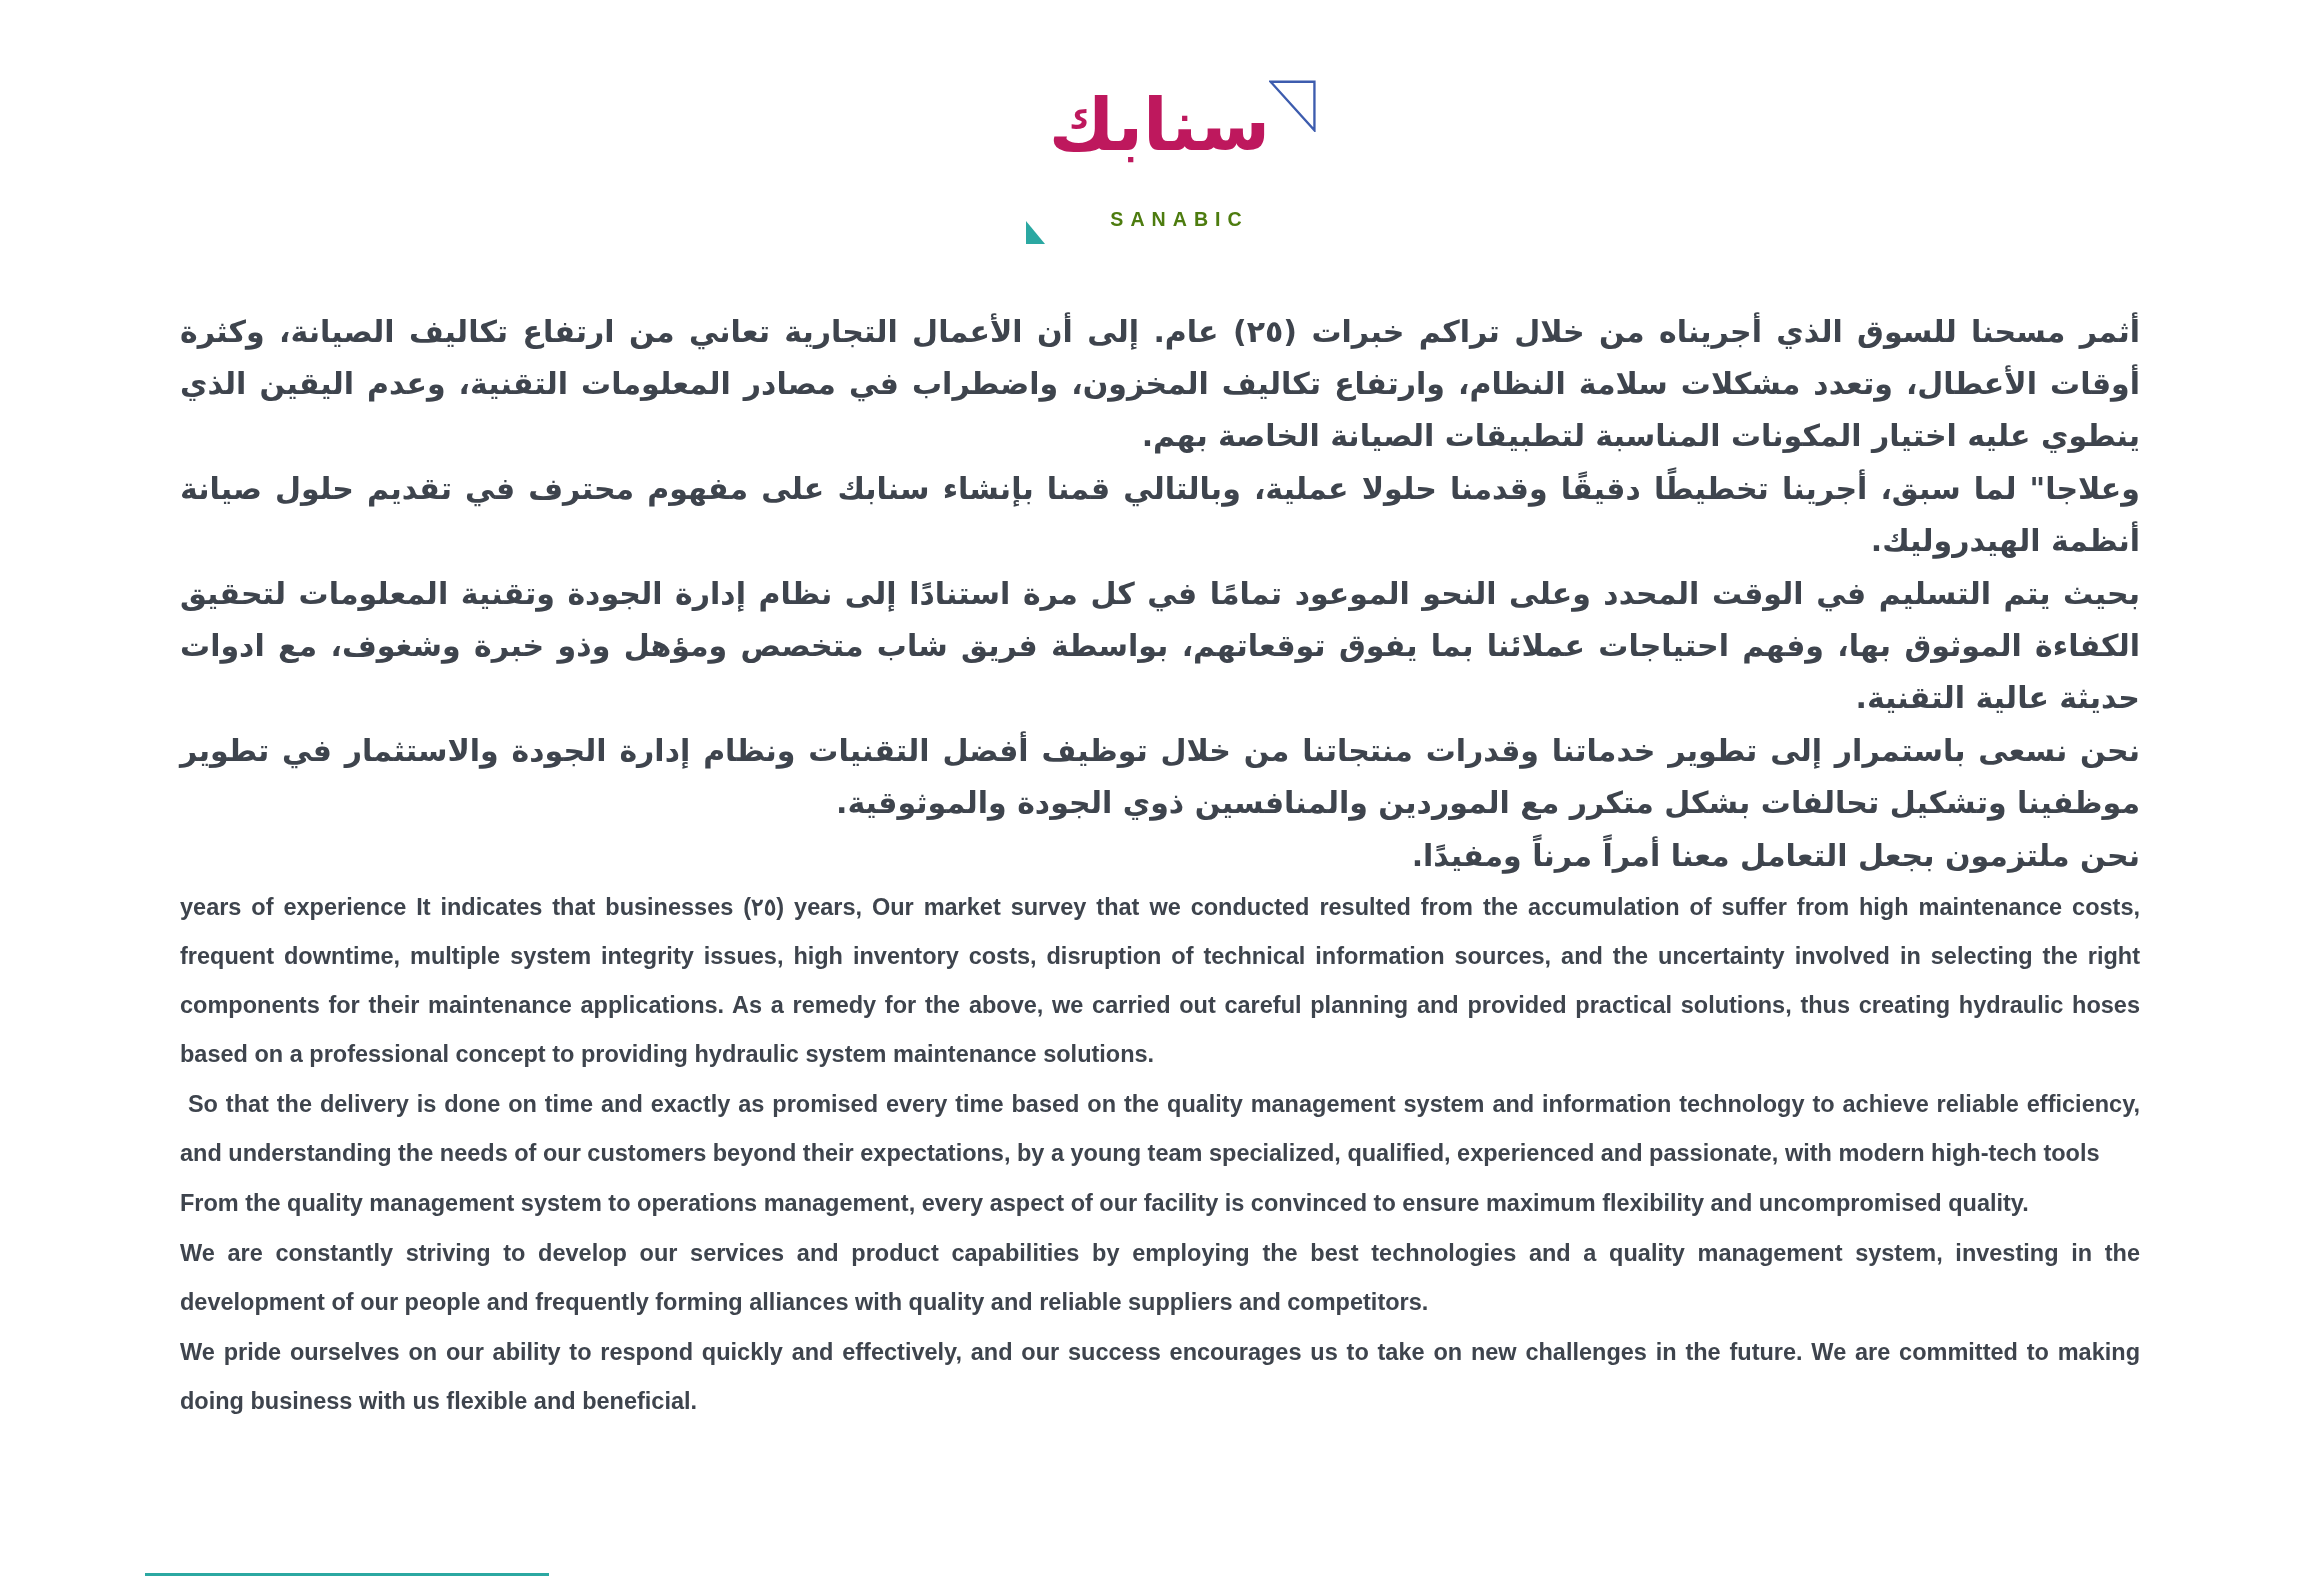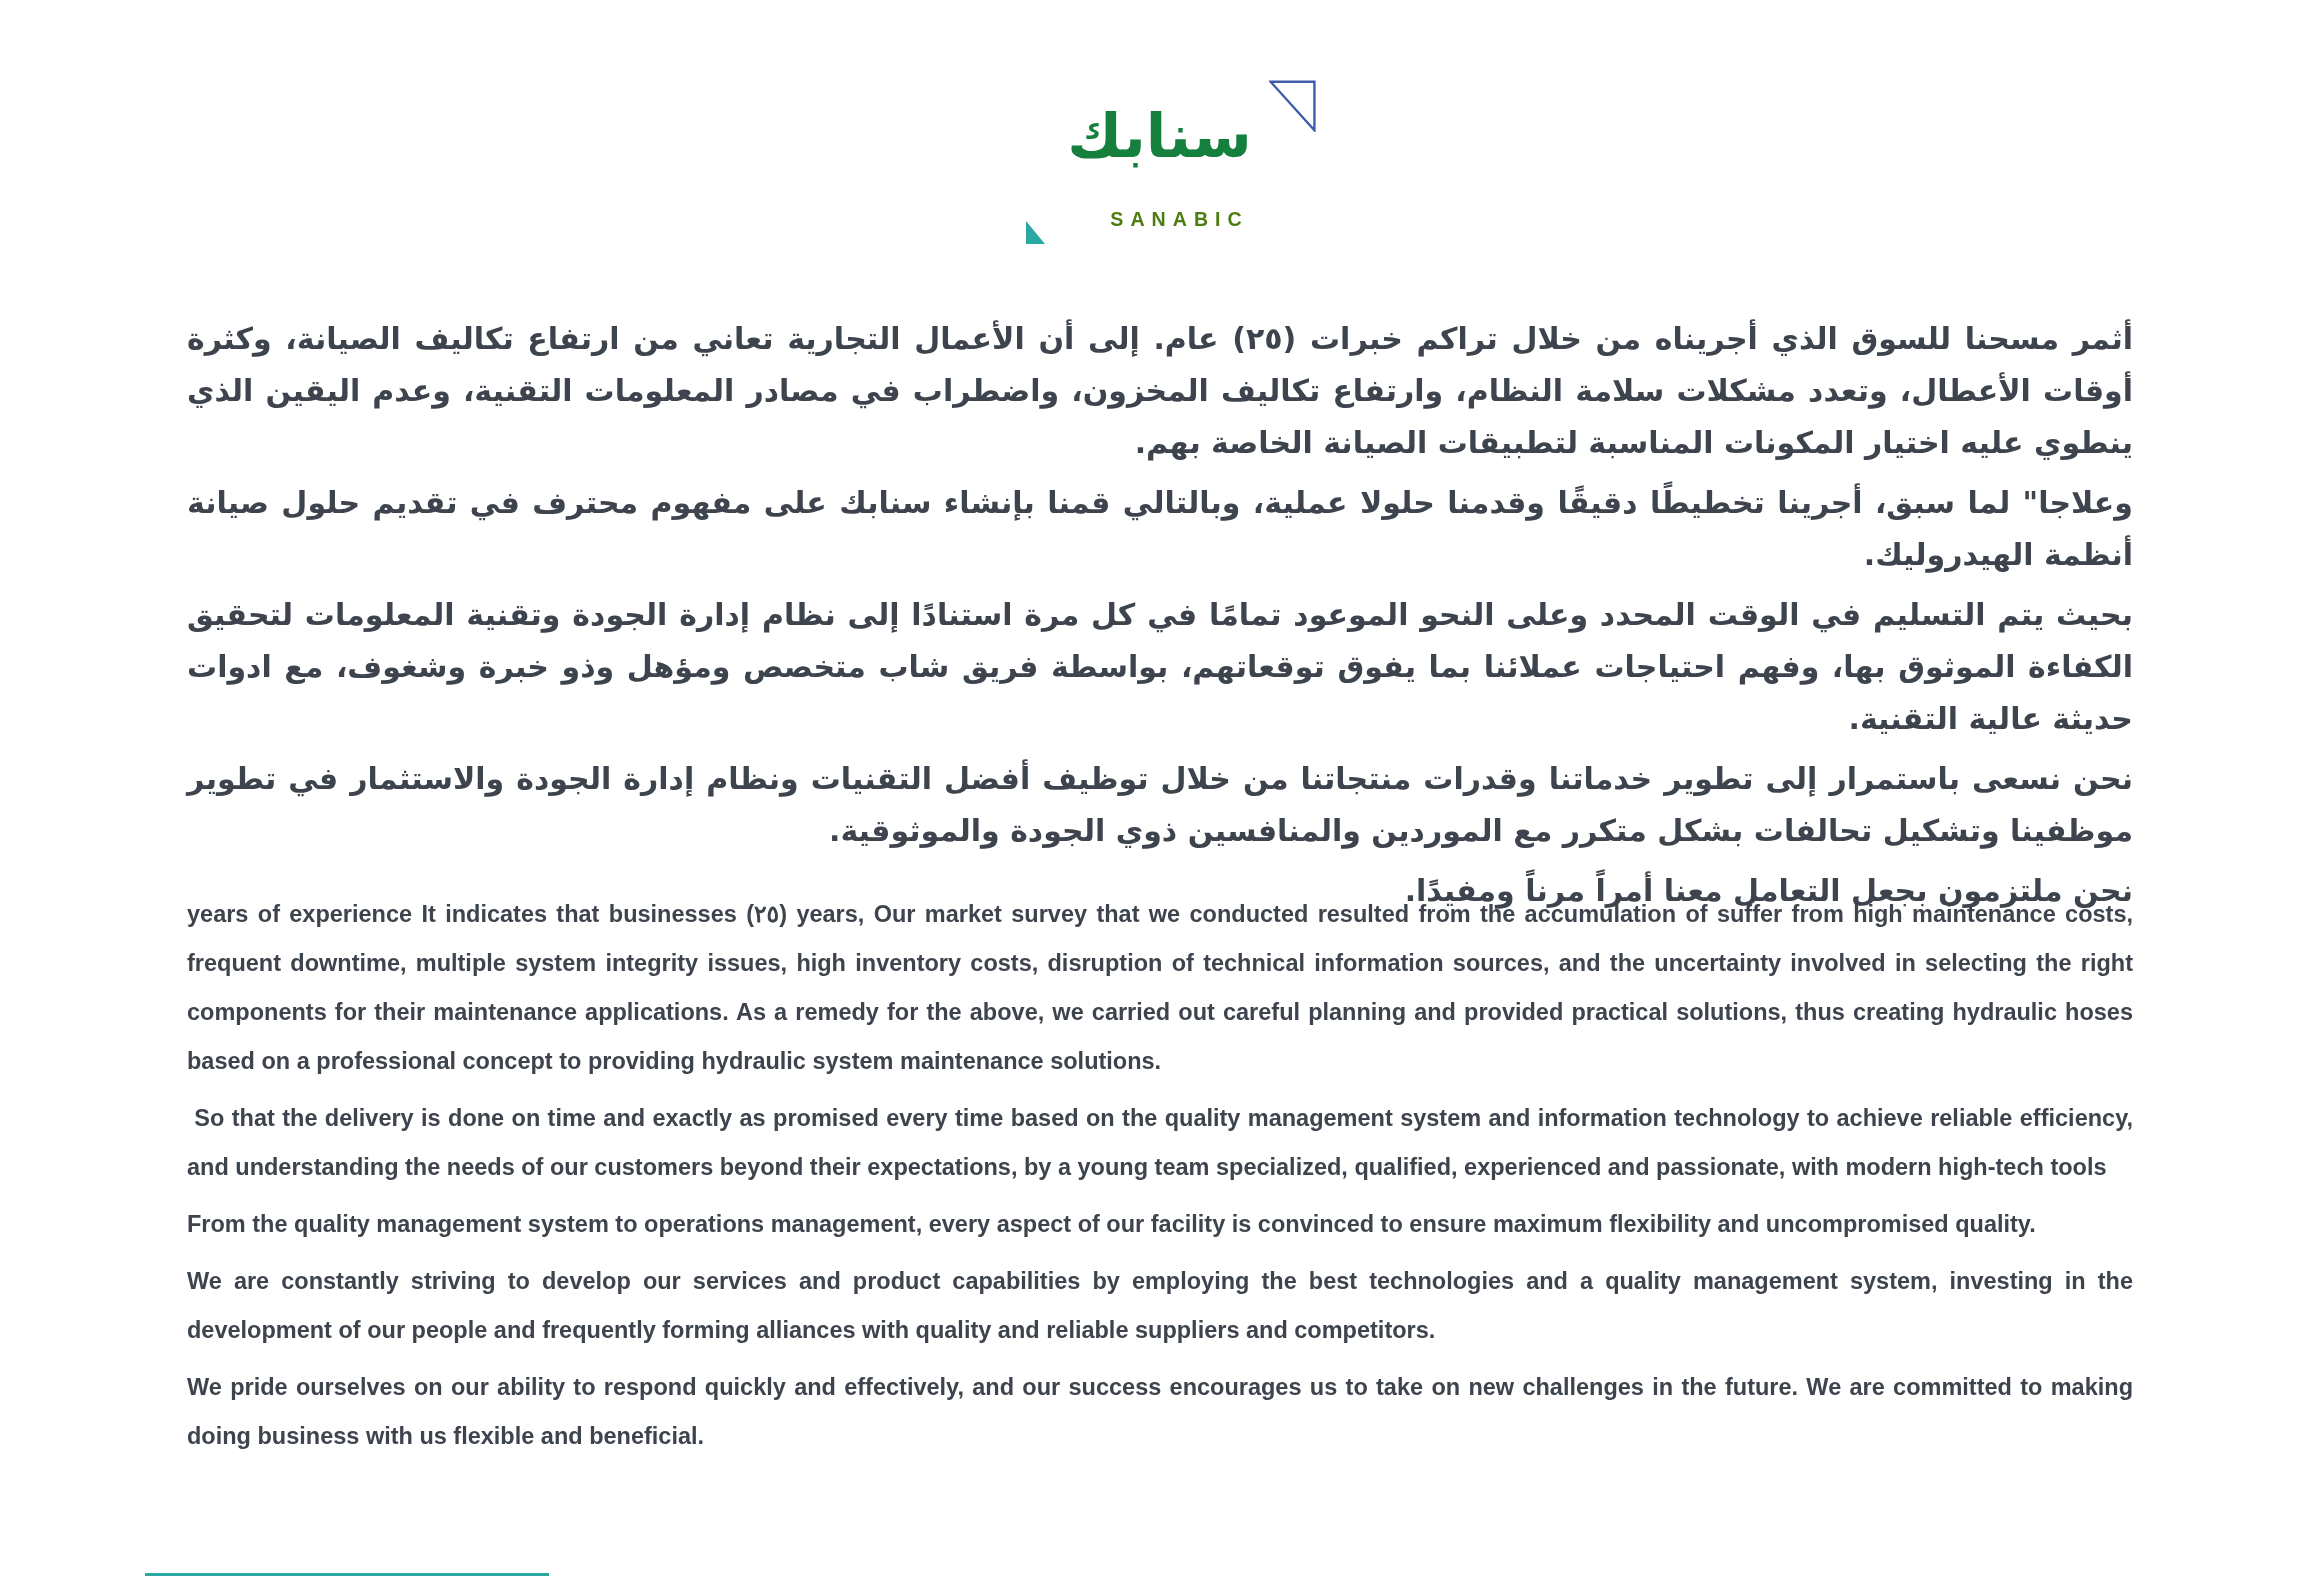--- a/index.html
+++ b/index.html
@@ -30,28 +30,28 @@
   }
   .tri-solid {
     position: absolute;
     left: 15.7px;
     bottom: 3.1px;
     width: 19px;
     height: 23px;
   }
   .logo-arabic {
     position: absolute;
-    top: 27px;
+    top: 10px;
     left: 50%;
     transform: translateX(-50%);
     font-family: "DejaVu Sans", sans-serif;
     font-weight: bold;
-    font-size: 60px;
+    font-size: 72px;
     line-height: 1.05;
-    color: #15803d;
+    color: #be185d;
     white-space: nowrap;
   }
   .logo-latin {
     position: absolute;
     top: 130px;
     left: 50%;
     transform: translateX(-50%);
     font-size: 19.6px;
     font-weight: bold;
     letter-spacing: 7px;
@@ -60,21 +60,21 @@
     white-space: nowrap;
   }
 
   
   .content {
     position: absolute;
     left: 179px;
     width: 1962px;
     color: #3E444D;
   }
-  .content p { margin: 8px; }
+  .content p { margin: 1px; }
   .arabic {
     top: 305px;
     direction: rtl;
     text-align: justify;
     font-family: "DejaVu Sans", sans-serif;
     font-size: 30px;
     line-height: 52px;
     font-weight: bold;
   }
   .english {

